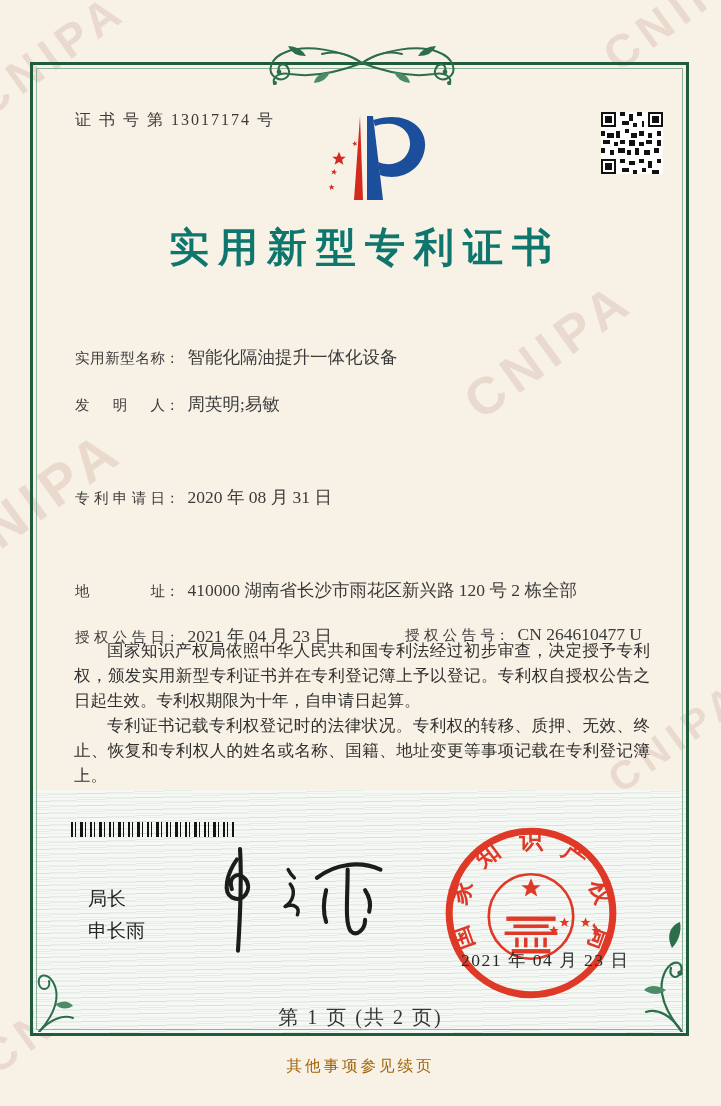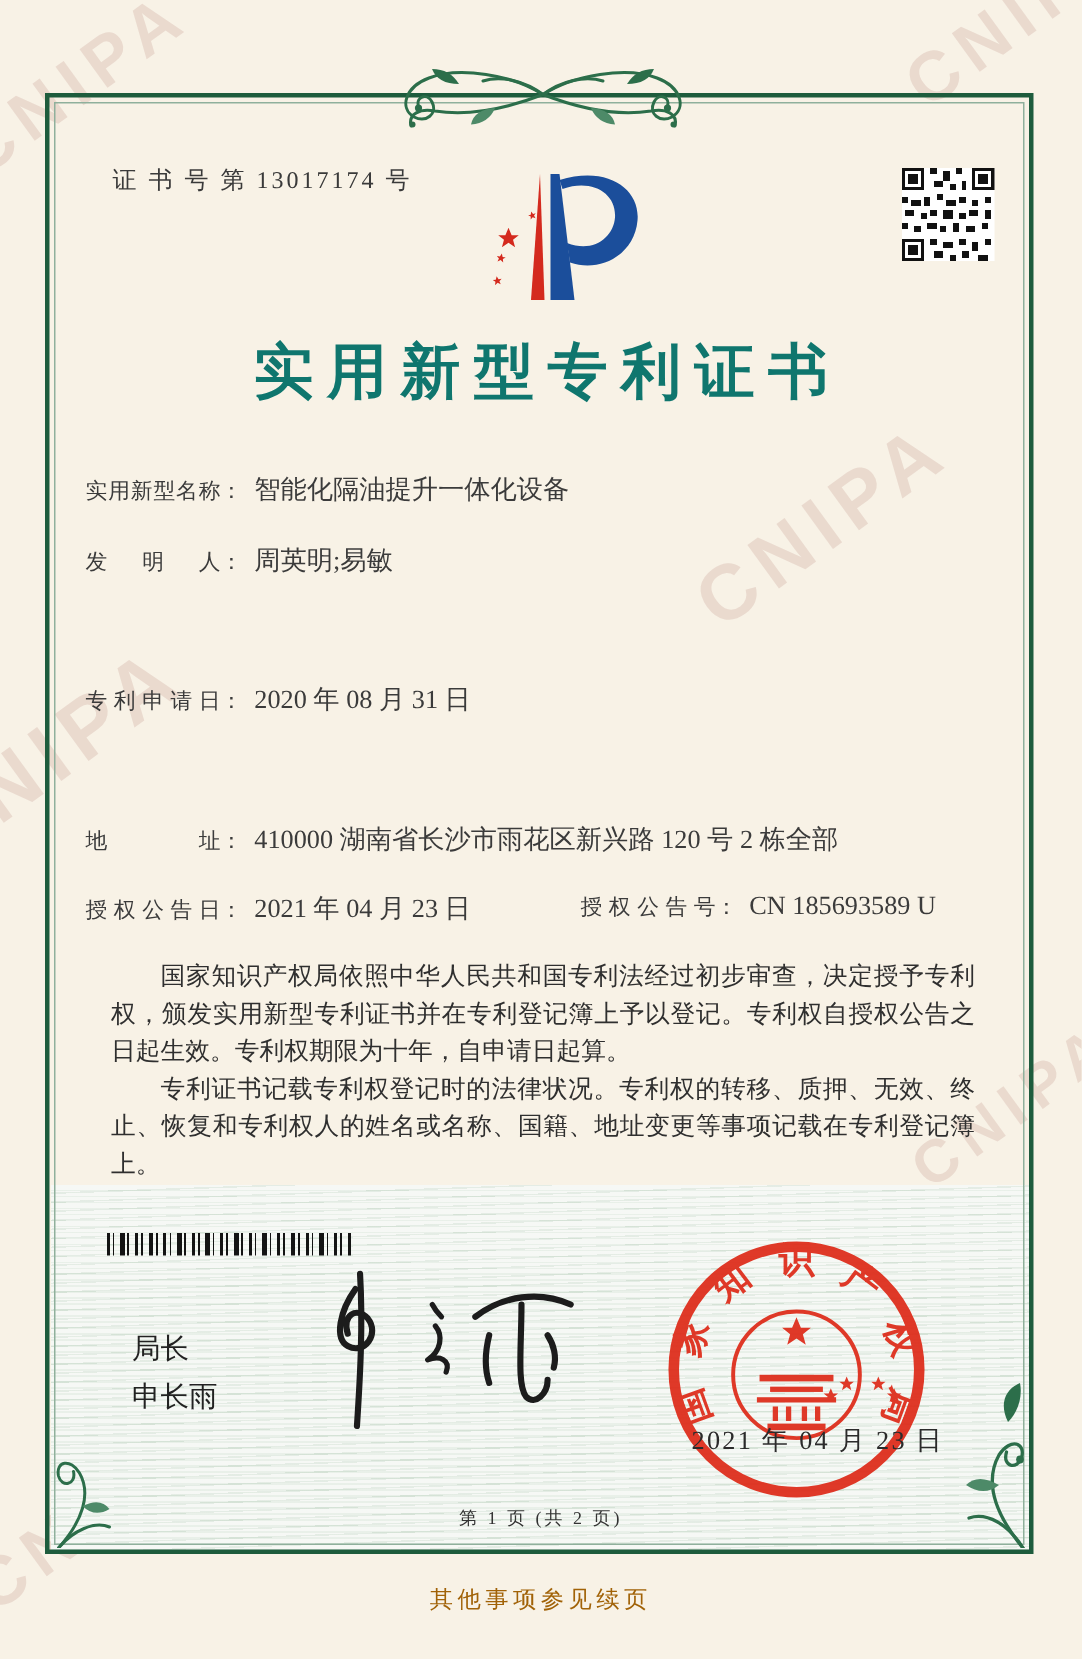--- a/index.html
+++ b/index.html
@@ -39,21 +39,21 @@
   .content{position:absolute;inset:0;z-index:3;border-radius:20px;}
   .certno{
     position:absolute;left:75px;top:110px;font-size:16px;color:#3a3a3a;letter-spacing:2px;
   }
   .title{
     position:absolute;left:0;top:220px;width:100%;text-align:center;
     font-size:40px;font-weight:bold;color:#0f766e;letter-spacing:9px;text-indent:9px;
   }
   .qr{position:absolute;left:601px;top:112px;width:62px;height:62px;}
   .logo{position:absolute;left:303px;top:112px;width:132px;height:92px;}
-  .field-row{position:absolute;left:57px;width:580px;height:22px;font-size:17.5px;color:#3b3b3b;}
+  .field-row{position:absolute;left:75px;width:580px;height:22px;font-size:17.5px;color:#3b3b3b;margin-top:31px;}
   .field-label{
     display:inline-block;width:90px;font-size:14.5px;color:#3b3b3b;
     text-align:justify;text-align-last:justify;vertical-align:baseline;
   }
   .field-colon{font-size:14.5px;}
   .field-value{margin-left:8px;white-space:pre;}
   .field-pair2{position:absolute;left:330px;top:0;white-space:nowrap;}
   .paras{
     position:absolute;left:74px;top:638px;width:576px;
     font-size:16.5px;line-height:25px;text-align:justify;color:#2f2f2f;
@@ -75,21 +75,21 @@
   .chief-title{top:886px;}
   .chief-name{top:918px;}
   .signature{position:absolute;left:198px;top:843px;width:205px;height:122px;}
   .seal{position:absolute;left:443px;top:825px;width:176px;height:176px;opacity:.93;}
   .seal-date{
     position:absolute;left:461px;top:948px;font-size:17.5px;color:#2b2b2b;
     letter-spacing:1.5px;z-index:4;white-space:nowrap;
   }
   .page-info{
     position:absolute;left:0;top:1004px;width:100%;text-align:center;
-    font-size:12px;color:#333;letter-spacing:2px;
+    font-size:20px;color:#333;letter-spacing:2px;
   }
   .continuation{
     position:absolute;left:0;top:1056px;width:100%;text-align:center;
     font-size:15.5px;color:#a16207;letter-spacing:3px;
   }
   .ornament-top{position:absolute;left:246px;top:36px;width:232px;height:58px;z-index:3;}
   .flourish-bl{position:absolute;left:35px;top:948px;width:42px;height:84px;z-index:3;}
   .flourish-br{position:absolute;left:636px;top:918px;width:50px;height:114px;z-index:3;}
 </style>
 </head>
@@ -218,21 +218,21 @@
   </div>
   <div class="field-row" style="top:454px;">
     <span class="field-label">专利申请日</span><span class="field-colon">：</span><span class="field-value">2020 年 08 月 31 日</span>
   </div>
   <div class="field-row" style="top:547px;">
     <span class="field-label">地址</span><span class="field-colon">：</span><span class="field-value">410000 湖南省长沙市雨花区新兴路 120 号 2 栋全部</span>
   </div>
   <div class="field-row" style="top:593px;">
     <span class="field-label">授权公告日</span><span class="field-colon">：</span><span class="field-value">2021 年 04 月 23 日</span>
     <span class="field-pair2">
-      <span class="field-label">授权公告号</span><span class="field-colon">：</span><span class="field-value">CN 185693589 U</span>
+      <span class="field-label">授权公告号</span><span class="field-colon">：</span><span class="field-value">CN 264610477 U</span>
     </span>
   </div>
 
   <div class="paras">
     <p>国家知识产权局依照中华人民共和国专利法经过初步审查，决定授予专利权，颁发实用新型专利证书并在专利登记簿上予以登记。专利权自授权公告之日起生效。专利权期限为十年，自申请日起算。</p>
     <p>专利证书记载专利权登记时的法律状况。专利权的转移、质押、无效、终止、恢复和专利权人的姓名或名称、国籍、地址变更等事项记载在专利登记簿上。</p>
   </div>
 
   <div class="barcode"></div>
 

